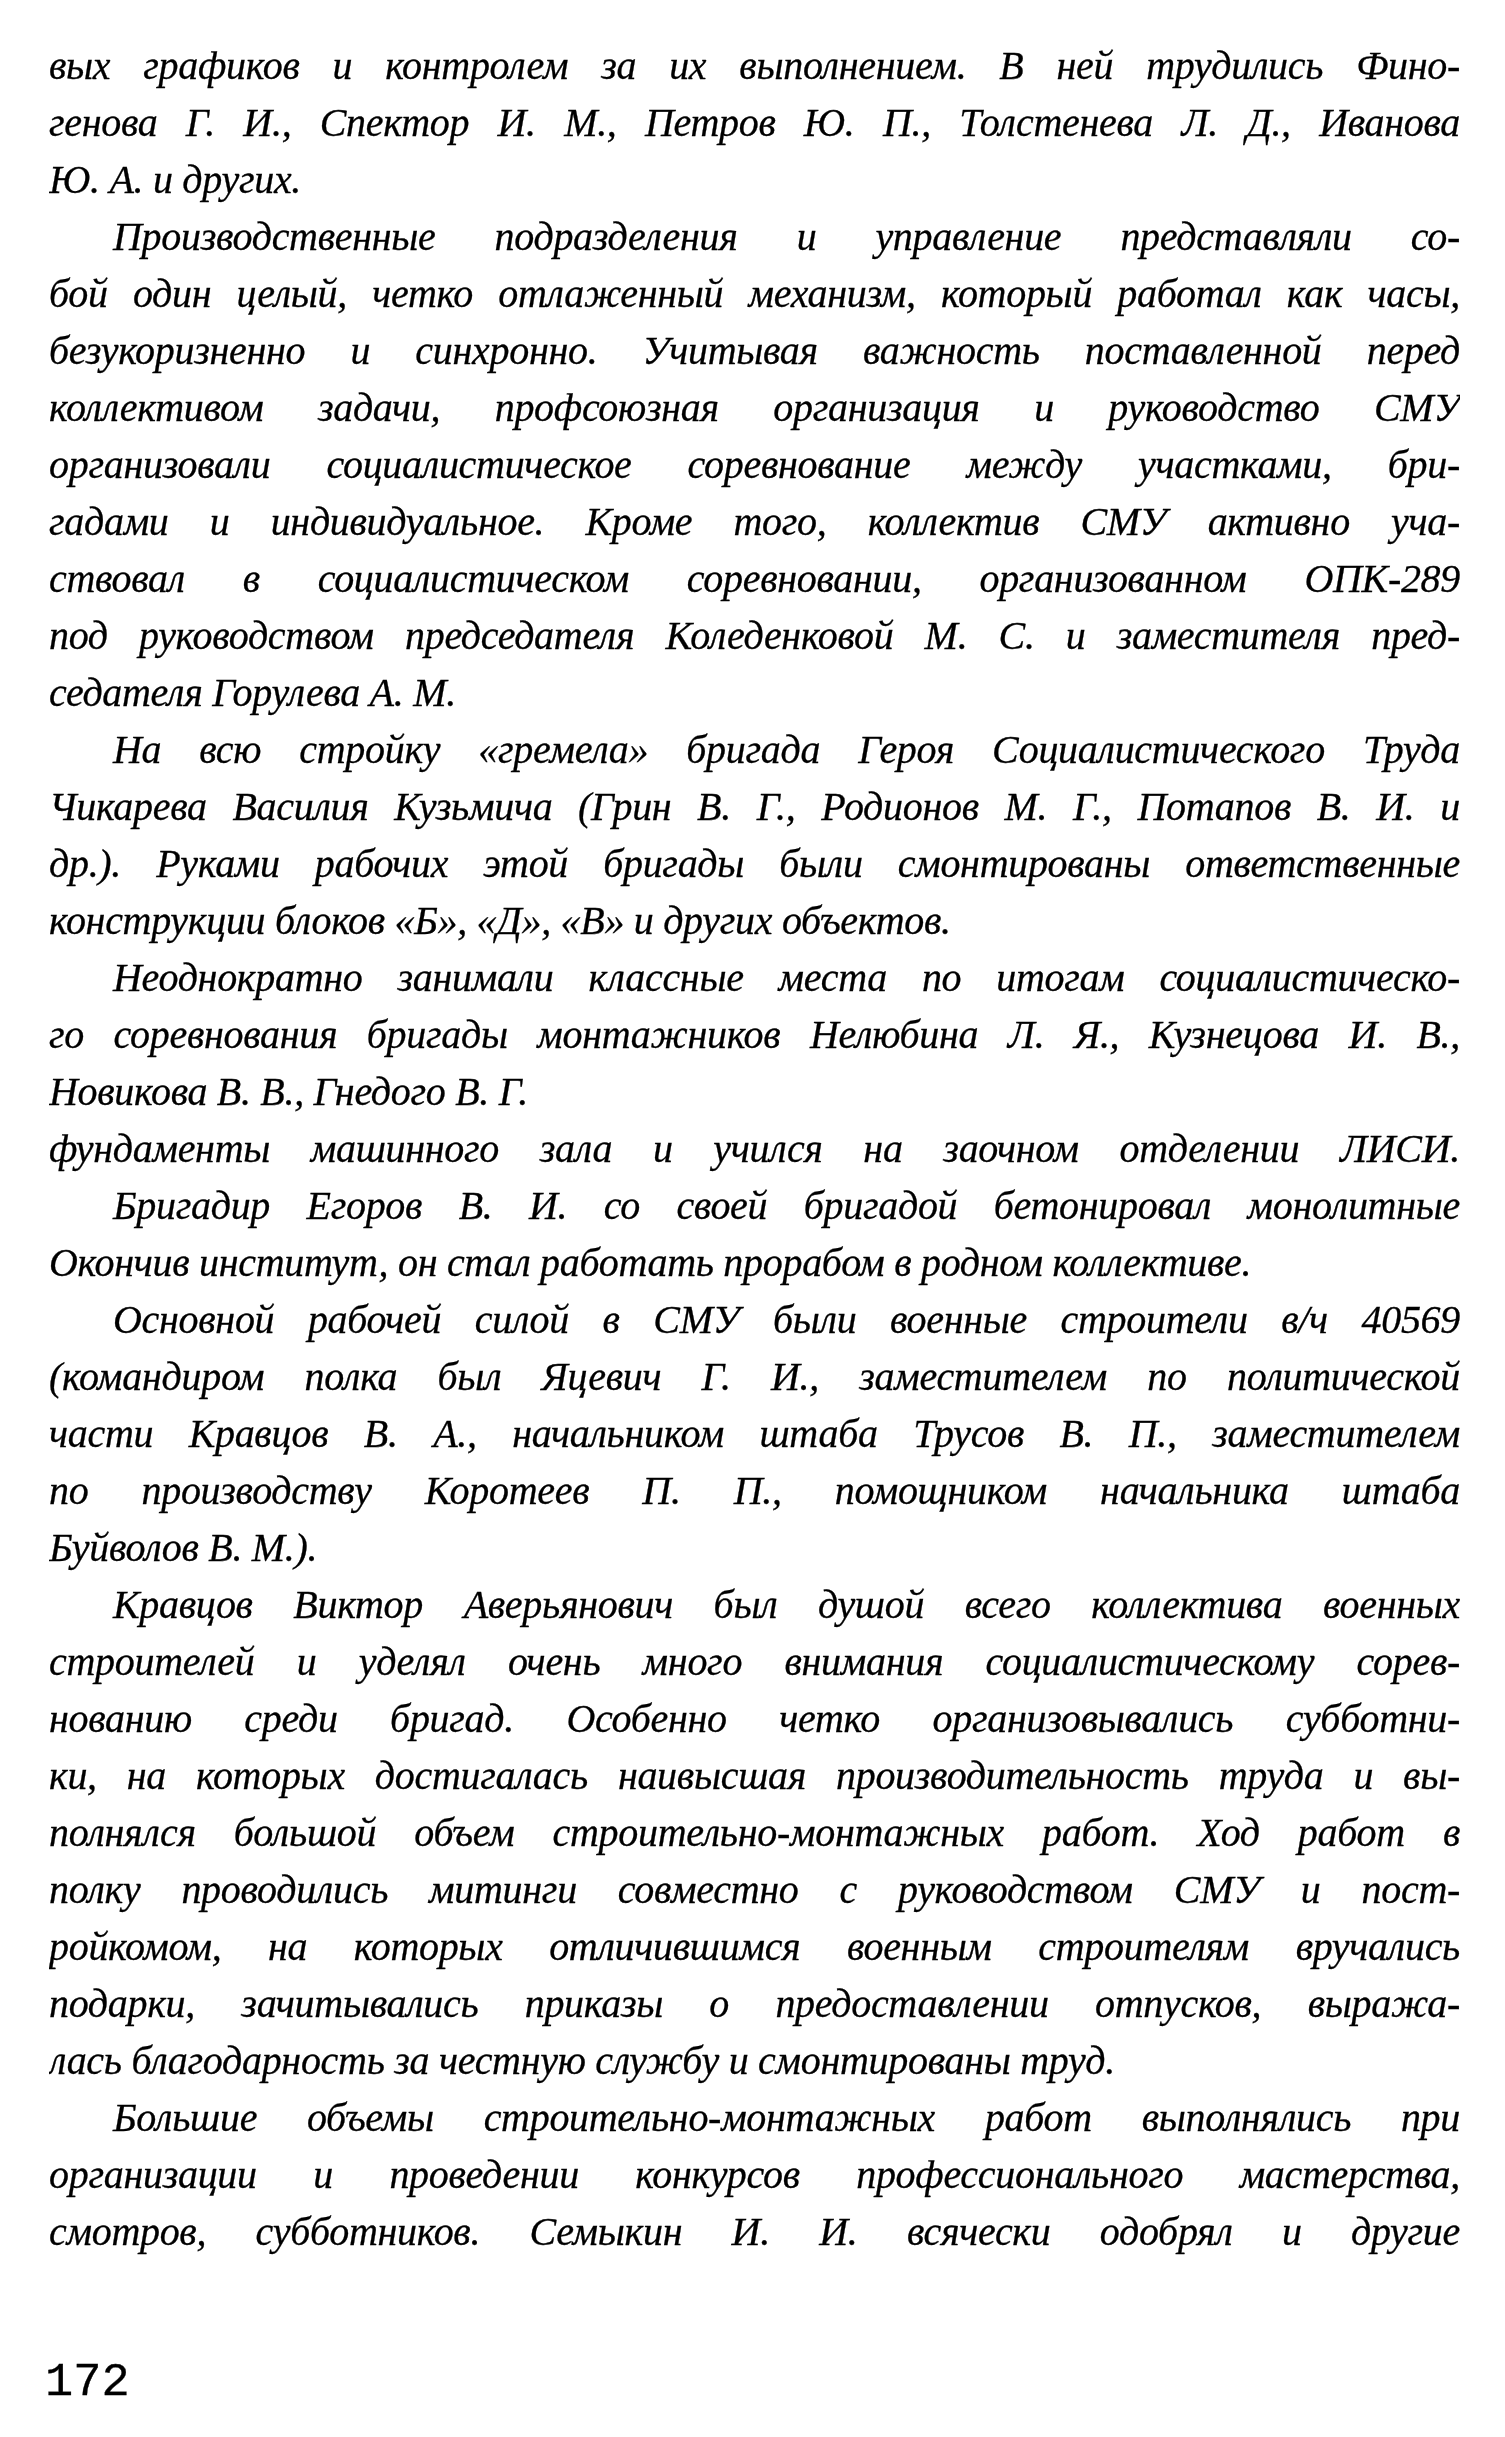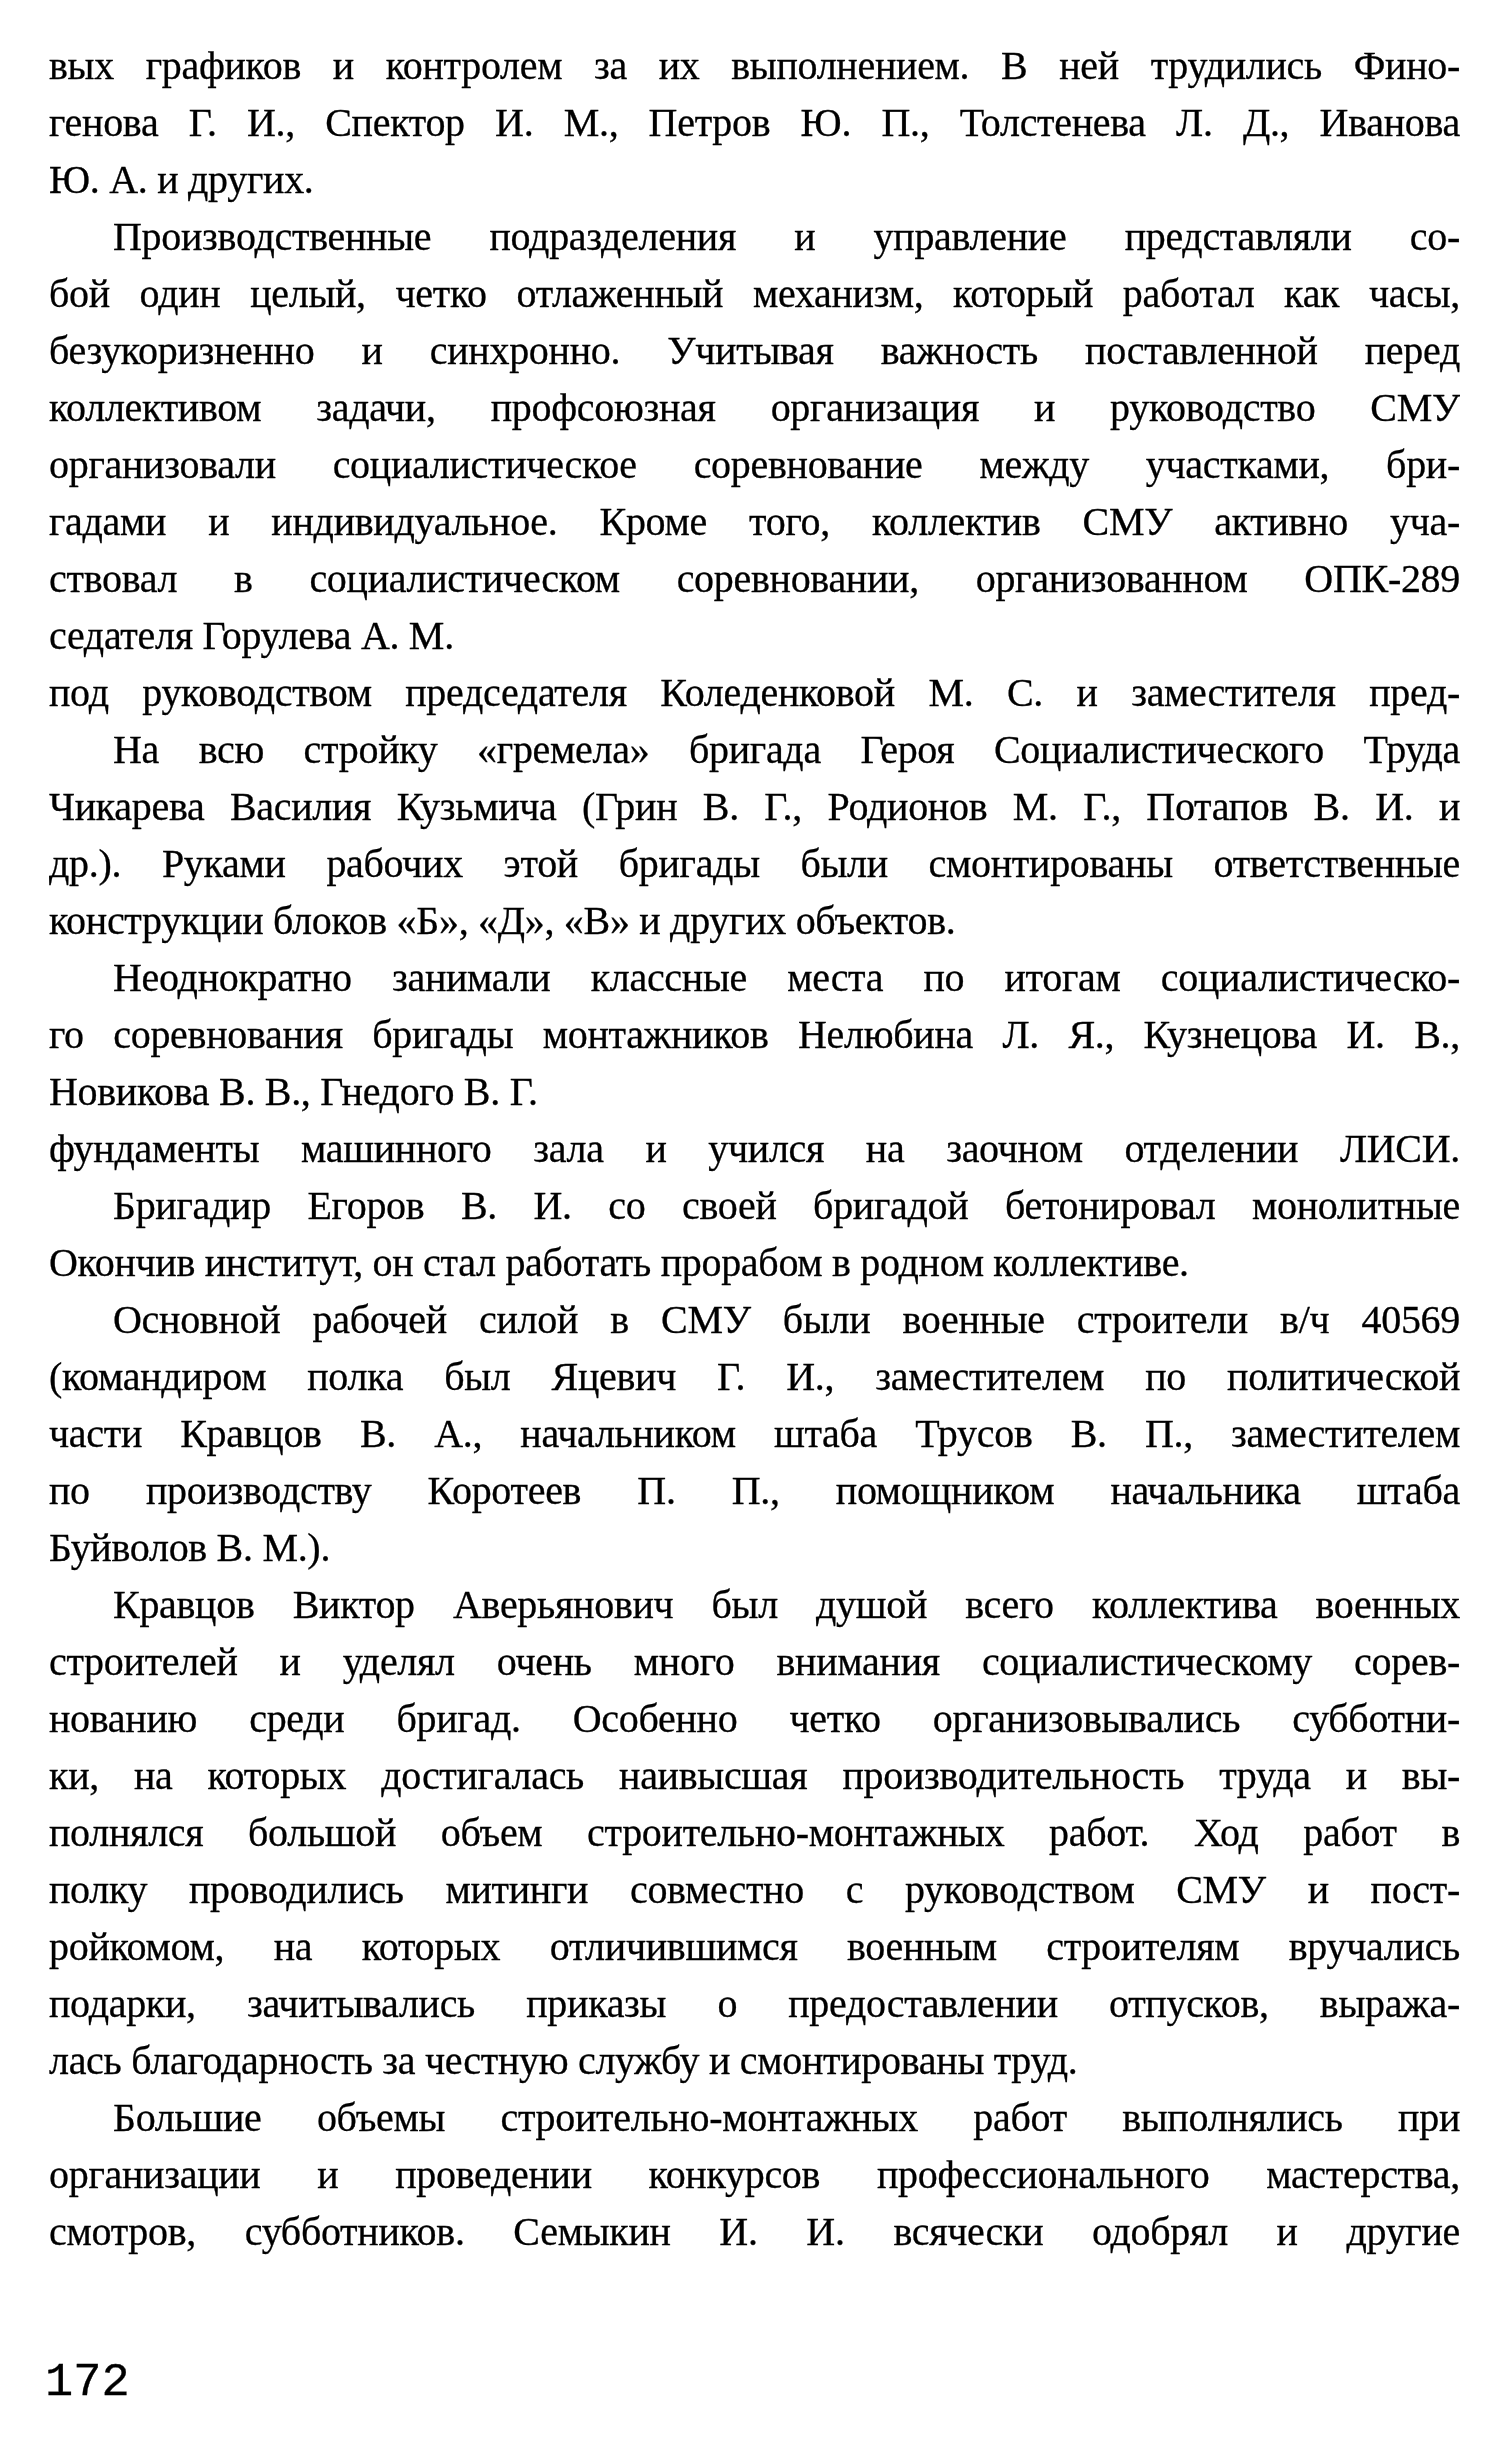--- a/index.html
+++ b/index.html
@@ -32,20 +32,21 @@
   .para {
     margin: 0;
     padding: 0;
   }
   .line {
     height: 57px;
     overflow: hidden;
     text-align: justify;
     text-align-last: justify;
     white-space: normal;
+    font-style: italic;
   }
   .line.last {
     text-align-last: left;
   }
   .line.indent {
     text-indent: 64px;
   }
   .page-number {
     position: absolute;
     left: 45px;
@@ -68,22 +69,22 @@
         <div class="line last">Ю. А. и других.</div>
       </div>
       <div class="para">
         <div class="line indent">Производственные подразделения и управление представляли со-</div>
         <div class="line">бой один целый, четко отлаженный механизм, который работал как часы,</div>
         <div class="line">безукоризненно и синхронно. Учитывая важность поставленной перед</div>
         <div class="line">коллективом задачи, профсоюзная организация и руководство СМУ</div>
         <div class="line">организовали социалистическое соревнование между участками, бри-</div>
         <div class="line">гадами и индивидуальное. Кроме того, коллектив СМУ активно уча-</div>
         <div class="line">ствовал в социалистическом соревновании, организованном ОПК-289</div>
+        <div class="line">под руководством председателя Коледенковой М. С. и заместителя пред-</div>
         <div class="line last">седателя Горулева А. М.</div>
-        <div class="line">под руководством председателя Коледенковой М. С. и заместителя пред-</div>
       </div>
       <div class="para">
         <div class="line indent">На всю стройку «гремела» бригада Героя Социалистического Труда</div>
         <div class="line">Чикарева Василия Кузьмича (Грин В. Г., Родионов М. Г., Потапов В. И. и</div>
         <div class="line">др.). Руками рабочих этой бригады были смонтированы ответственные</div>
         <div class="line last">конструкции блоков «Б», «Д», «В» и других объектов.</div>
       </div>
       <div class="para">
         <div class="line indent">Неоднократно занимали классные места по итогам социалистическо-</div>
         <div class="line">го соревнования бригады монтажников Нелюбина Л. Я., Кузнецова И. В.,</div>

